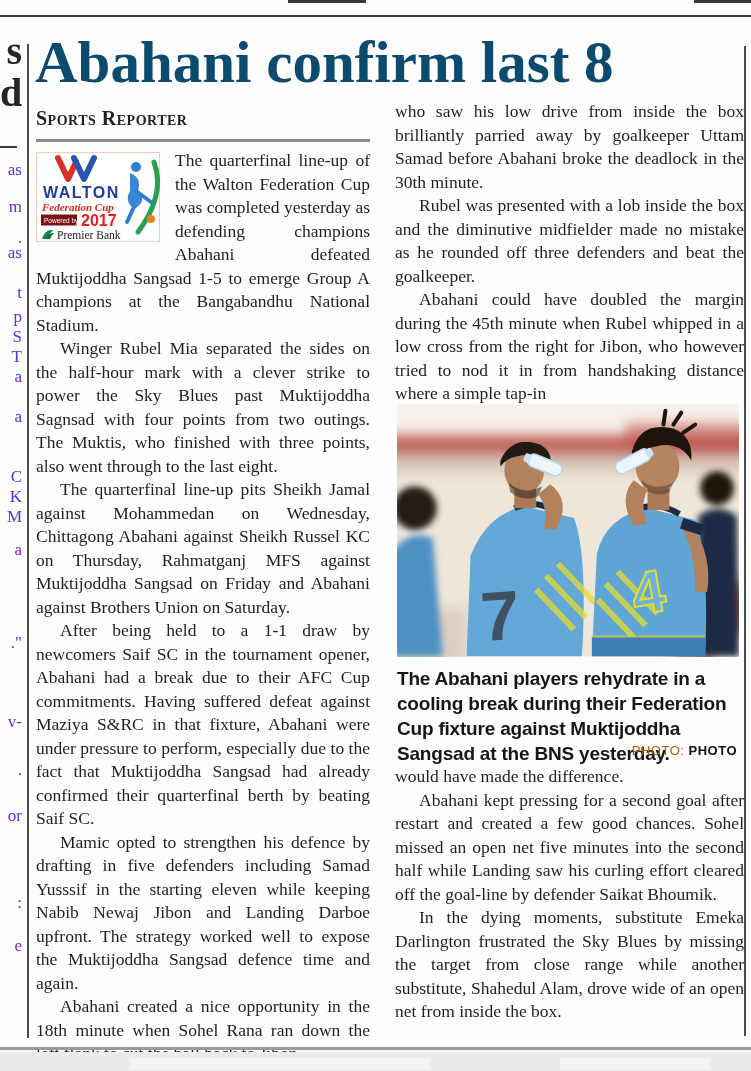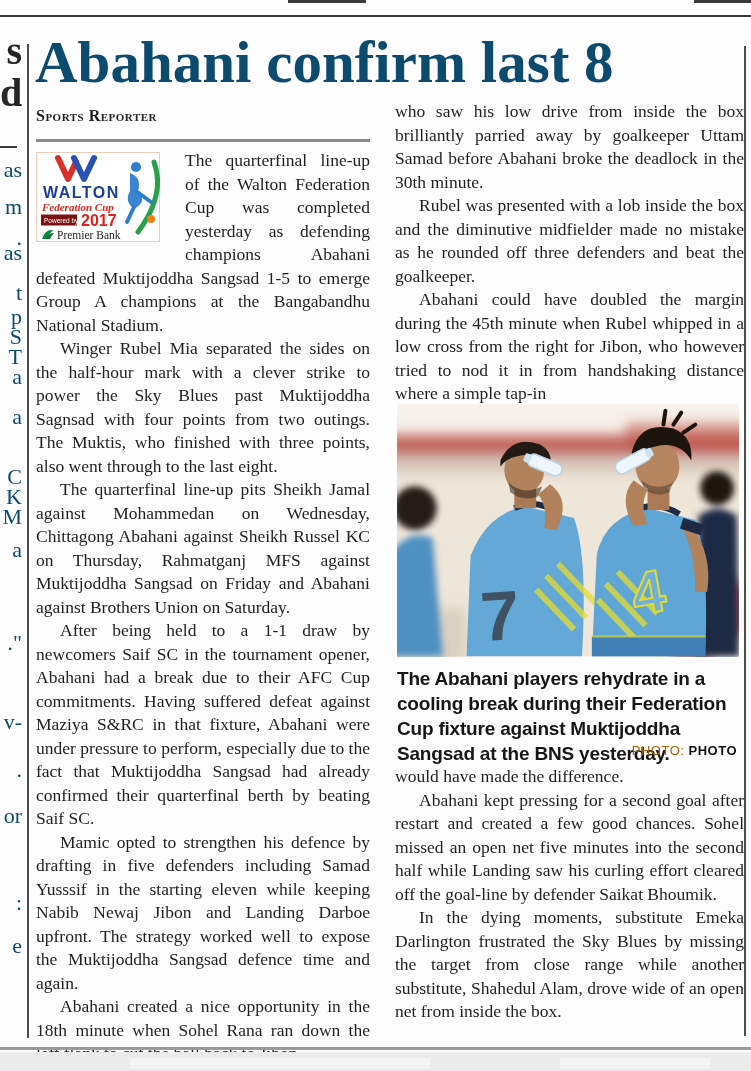--- a/index.html
+++ b/index.html
@@ -8,42 +8,42 @@
 
   
   .top-partial{position:absolute;top:0;height:3px;background:#3a3a3a;}
   .seg1{left:288px;width:78px;}
   .seg2{left:694px;width:57px;}
   .top-rule{position:absolute;top:15px;left:0;width:751px;height:2px;background:#3a3a3a;}
 
   
   .edge-strip{position:absolute;left:0;top:0;width:24px;height:1071px;}
   .edge-strip .frag{position:absolute;left:0;width:22px;text-align:right;
-        font-size:22px;line-height:20px;color:#0c4a6e;}
+        font-size:17px;line-height:20px;color:#6d28d9;}
   .edge-strip .frag.big{font-size:40px;font-weight:bold;line-height:42px;color:#262626;}
   .edge-dash{position:absolute;left:0;top:146px;width:17px;height:2px;background:#3a3a3a;}
 
   .vrule-left{position:absolute;left:27px;top:44px;width:2px;height:994px;background:#4d4d4d;}
   .vrule-right{position:absolute;left:744px;top:46px;width:2px;height:990px;background:#4d4d4d;}
 
   .headline{position:absolute;left:35px;top:28px;width:712px;margin:0;
         font-size:59px;font-weight:bold;letter-spacing:0px;color:#0c4a6e;white-space:nowrap;}
-  .byline{position:absolute;left:36px;top:107px;margin:0;font-size:16px;font-weight:bold;
+  .byline{position:absolute;left:36px;top:107px;margin:0;font-size:20px;font-weight:bold;
         font-variant:small-caps;letter-spacing:0.5px;color:#222;text-align:right;}
   .byline-rule{position:absolute;left:36px;top:139px;width:334px;height:3px;background:#8c8c8c;}
 
   .col{position:absolute;}
   .col-left{left:36px;top:149px;width:334px;}
   .col-right-top{left:395px;top:100px;width:349px;}
   .col-right-bottom{left:395px;top:765px;width:349px;}
 
   p.body-p{margin:0;font-size:17.5px;line-height:23.5px;text-align:justify;color:#1f1f1f;}
   p.body-p.ind{text-indent:24px;}
 
-  .logo-box{float:left;width:124px;height:90px;margin:3px 25px 2px 0;background:#fca5a5;}
+  .logo-box{float:left;width:124px;height:90px;margin:3px 15px 2px 0;background:#fca5a5;}
 
   figure.photo-fig{position:absolute;left:395px;top:404px;width:349px;margin:0;}
   .photo-frame{margin-left:2px;width:342px;height:253px;display:block;}
   figcaption.caption{position:relative;margin:9px 0 0 2px;width:342px;
         font-family:"Liberation Sans","DejaVu Sans",sans-serif;font-weight:bold;
         font-size:19px;line-height:25px;letter-spacing:-0.2px;color:#161616;}
   .credit{position:absolute;right:2px;bottom:3px;font-size:13px;letter-spacing:0.5px;
         font-family:"Liberation Sans","DejaVu Sans",sans-serif;}
   .credit .cl{font-weight:normal;color:#a16207;margin-left:42px;}
   .credit .cv{font-weight:bold;color:#111;}

